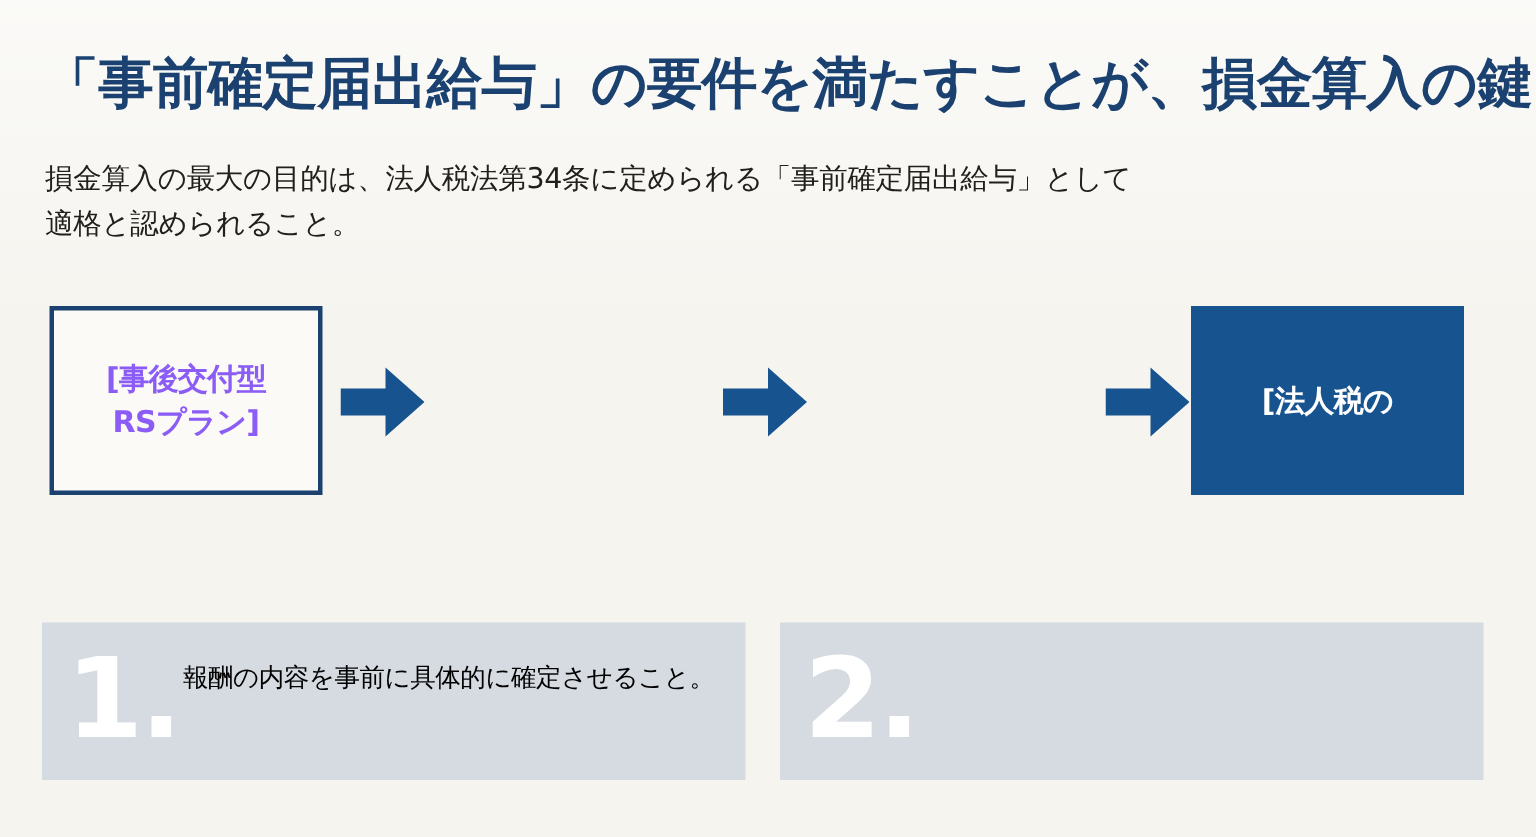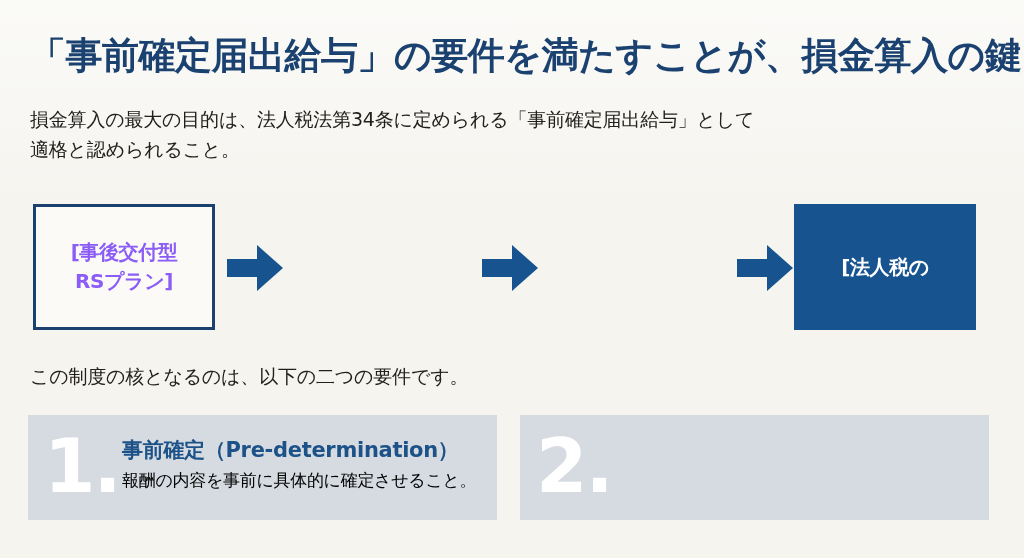--- a/index.html
+++ b/index.html
@@ -208,28 +208,26 @@
     </div>
 
     <div class="flow-box b4 accent">
       <div class="fb-text">
         <span>[法人税の</span><br>
       </div>
     </div>
 
   </div>
 
-  <div class="mid">この制度の核となるのは、以下の二つの要件です。</div>
 
   <div class="cards">
 
     <div class="card c1">
       <div class="card-num">1.</div>
       <div class="card-body">
-        <div class="card-head">事前確定（Pre-determination）</div>
         <div class="card-desc">報酬の内容を事前に具体的に確定させること。</div>
       </div>
     </div>
 
     <div class="card c2">
       <div class="card-num">2.</div>
     </div>
 
   </div>
 

